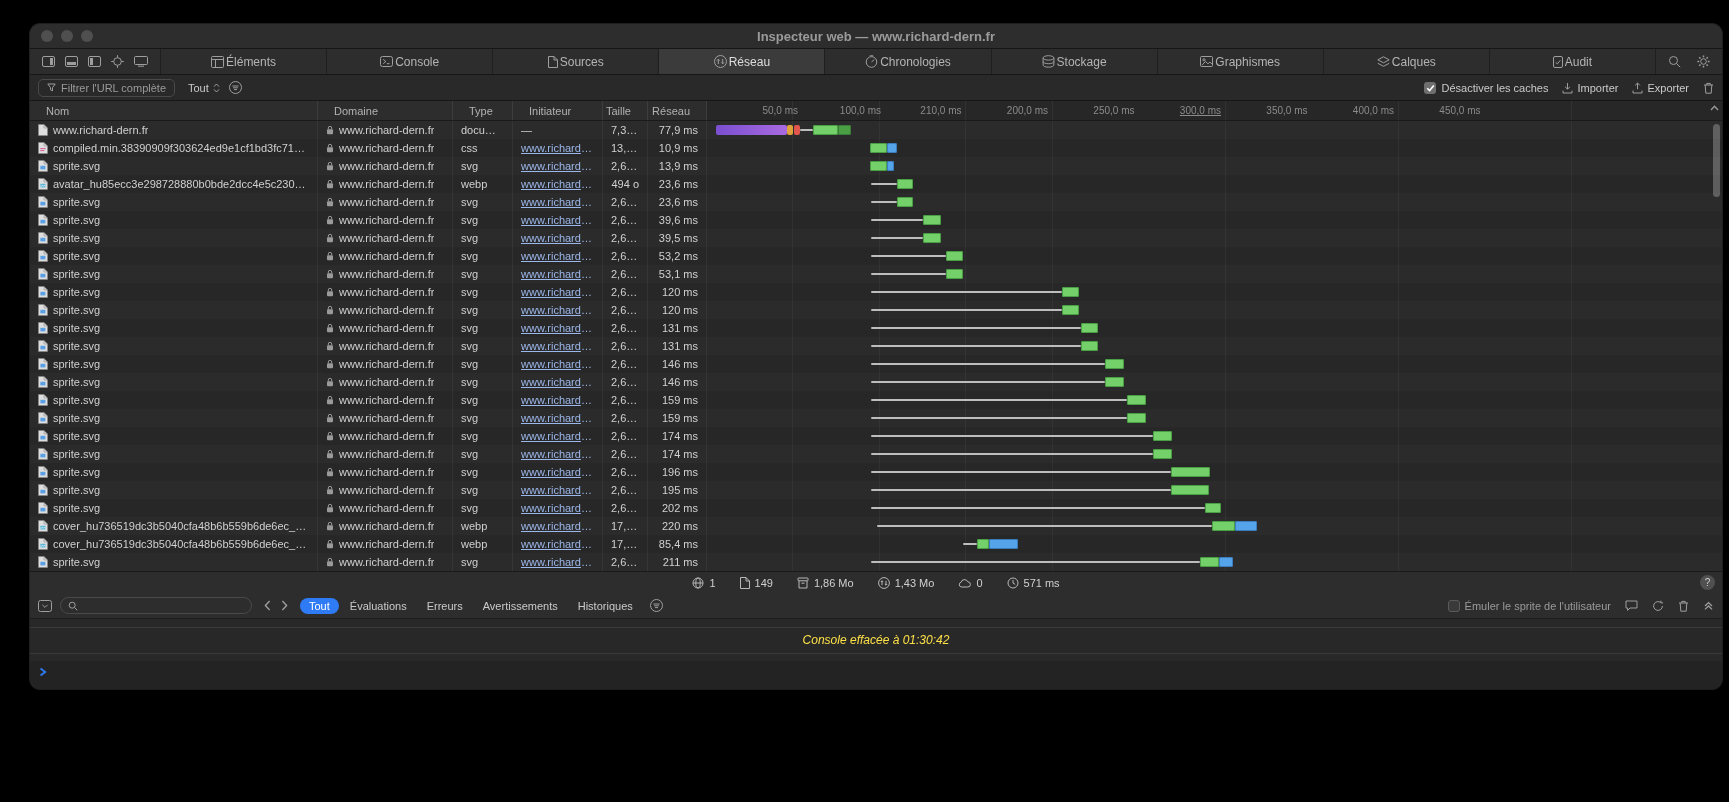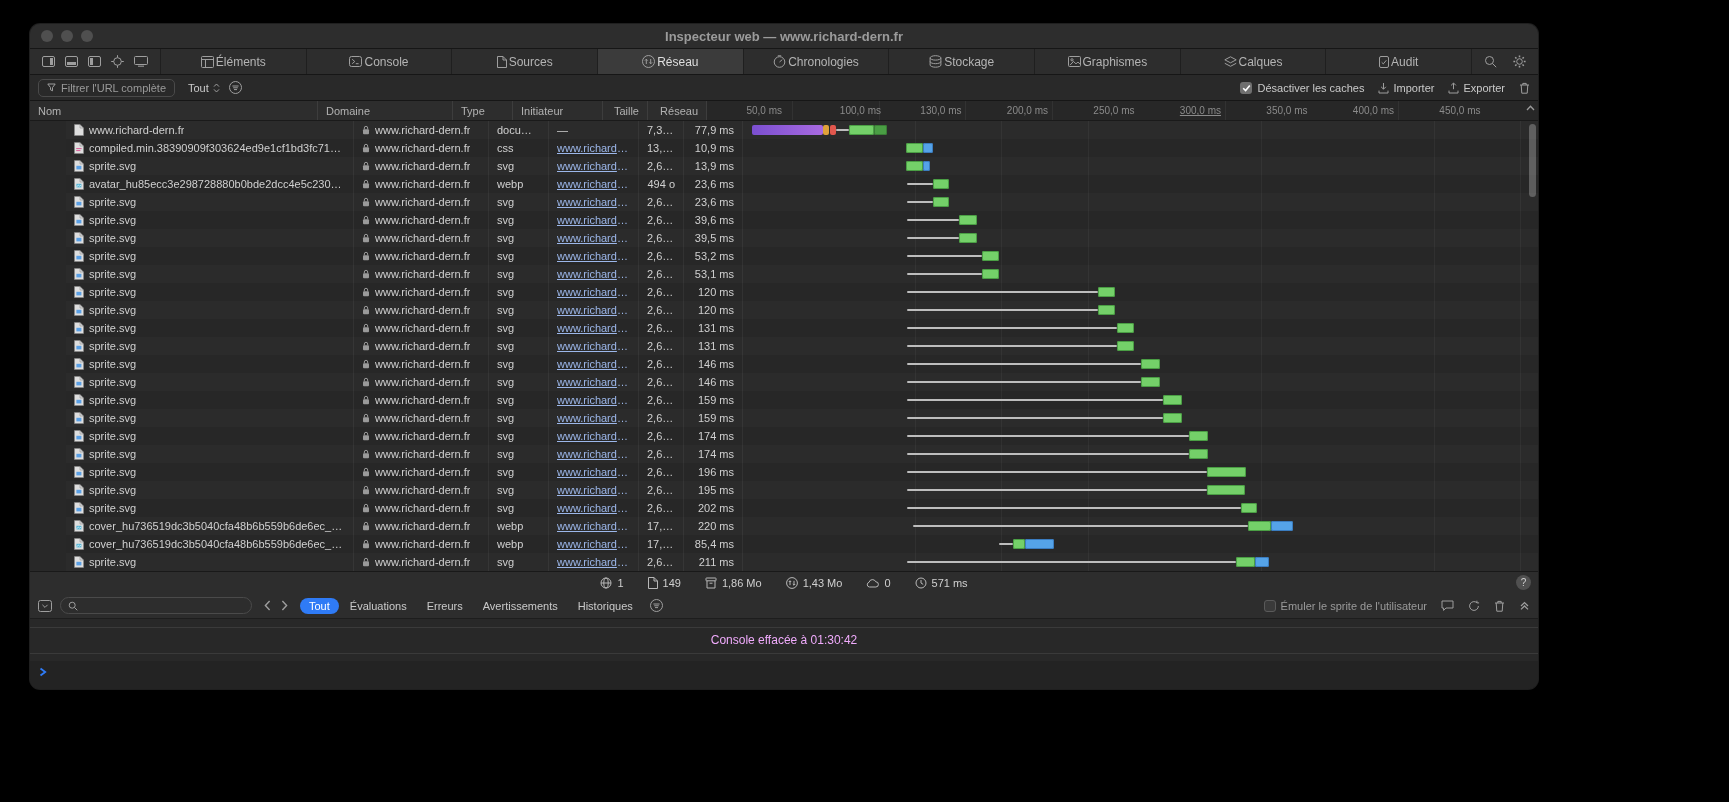--- a/index.html
+++ b/index.html
@@ -1,18 +1,18 @@
 <!DOCTYPE html>
 <html><head>
 <meta charset="utf-8">
 <style>
   * { margin:0; padding:0; box-sizing:border-box; }
   html,body { width:1729px; height:802px; background:#000; overflow:hidden;
               font-family:"Liberation Sans","DejaVu Sans",sans-serif; }
-  .window { position:absolute; left:30px; top:24px; width:1508px; height:665px;
+  .window { position:absolute; left:30px; top:24px; width:1692px; height:665px;
             background:#282828; border-radius:10px; overflow:hidden;
             box-shadow:0 0 0 1px rgba(255,255,255,0.12), 0 25px 60px rgba(0,0,0,0.7);
             display:flex; flex-direction:column; }
   
   .titlebar { flex:0 0 25px; background:#2d2d2d; border-bottom:1px solid #161616;
               display:flex; align-items:center; position:relative; }
   .traffic { display:flex; gap:8px; margin-left:11px; z-index:2; }
   .tl { width:12px; height:12px; border-radius:50%; background:#4f4f4f; }
   .win-title { position:absolute; left:0; right:0; text-align:center; color:#9b9b9b;
                font-size:13px; font-weight:600; }
@@ -36,30 +36,30 @@
   .filter-right { margin-left:auto; display:flex; align-items:center; gap:14px; }
   .check-row { display:flex; align-items:center; gap:5px; color:#cacaca; font-size:11px; }
   .checkbox { width:12px; height:12px; border-radius:3px; background:#6f6f6f;
               display:flex; align-items:center; justify-content:center; }
   .checkbox.unchecked { background:#3a3a3a; border:1px solid #5a5a5a; }
   .toolbutton { display:flex; align-items:center; gap:4px; color:#cacaca; font-size:11px; }
   
   .network-table { --cols:288px 135px 60px 90px 45px 59px 1fr; display:flex; flex-direction:column; }
   .table-header { display:grid; grid-template-columns:var(--cols); flex:0 0 20px; height:20px;
                   background:#2d2d2d; border-bottom:1px solid #1a1a1a; font-size:11px; color:#b2b2b2; }
-  .th { display:flex; align-items:center; padding:0 8px; height:100%;
+  .th { display:flex; align-items:center; padding:0 16px; height:100%;
         border-right:1px solid rgba(255,255,255,0.08); overflow:hidden; white-space:nowrap; }
   .th.right { justify-content:flex-end; }
   .timeline-header { position:relative; background:#272727; border-right:none; padding:0;
         background-image:repeating-linear-gradient(to right, transparent 0, transparent 85.5px,
         rgba(255,255,255,0.05) 85.5px, rgba(255,255,255,0.05) 86.5px); }
   .time-marker { position:absolute; top:0; height:100%; display:flex; align-items:center;
                  color:#8b8b8b; font-size:10px; transform:translateX(-100%); padding-right:5px; white-space:nowrap; }
   .scroll-up { position:absolute; right:3px; top:4px; }
-  .table-body { flex:0 0 450px; position:relative; background:#262626; overflow:hidden;margin-left:36px; }
+  .table-body { flex:0 0 450px; position:relative; background:#262626; overflow:hidden; }
   .row { display:grid; grid-template-columns:var(--cols); height:18px; font-size:11px; color:#d0d0d0; }
   .row:nth-child(odd) { background:#2b2b2b; }
   .row:nth-child(even) { background:#272727; }
   .cell { display:flex; align-items:center; gap:5px; padding:0 8px; height:100%;
           border-right:1px solid rgba(255,255,255,0.055); overflow:hidden; white-space:nowrap; }
   .cell.right { justify-content:flex-end; }
   .txt { overflow:hidden; text-overflow:ellipsis; }
   .link { color:#9cb7ea; text-decoration:underline; overflow:hidden; text-overflow:ellipsis; }
   .waterfall { position:relative; padding:0; border-right:none;
         background-image:repeating-linear-gradient(to right, transparent 0, transparent 85.5px,
@@ -88,21 +88,21 @@
   .console-search { width:192px; height:17px; border:1px solid #4a4a4a; border-radius:9px;
                     display:flex; align-items:center; padding:0 7px; gap:4px; }
   .nav-arrows { display:flex; align-items:center; gap:10px; padding:0 4px; }
   .cpill { font-size:11px; color:#cacaca; padding:2px 9px; border-radius:9px; }
   .cpill.active { background:#2f7bf6; color:#fff; }
   .console-right { margin-left:auto; display:flex; align-items:center; gap:14px; }
   .console-right .check-row { color:#9a9a9a; }
   
   .console-content { flex:1; background:#282828; display:flex; flex-direction:column; justify-content:center; }
   .console-msg-row { border-top:1px solid #3a3a3a; border-bottom:1px solid #3a3a3a; height:27px;
-                     display:flex; align-items:center; justify-content:center; color:#f0abfc; font-size:12px; }
+                     display:flex; align-items:center; justify-content:center; color:#fde047; font-size:12px;font-style:italic; }
   .console-prompt { flex:0 0 28px; background:#232323; display:flex; align-items:flex-start;
                     padding:6px 0 0 9px; }
 </style>
 </head>
 <body>
 
 <div class="window">
 
   <div class="titlebar">
     <div class="traffic">
@@ -328,23 +328,23 @@
 
   <div class="network-table">
     <div class="table-header">
         <div class="th">Nom</div>
         <div class="th">Domaine</div>
         <div class="th">Type</div>
         <div class="th">Initiateur</div>
         <div class="th right">Taille</div>
         <div class="th right">Réseau</div>
         <div class="th timeline-header">
-          <span class="time-marker" style="left: 80px;">50,0 ms</span>
+          <span class="time-marker" style="left: 96px;">50,0 ms</span>
           <span class="time-marker" style="left: 179px;">100,0 ms</span>
-          <span class="time-marker" style="left: 259.5px;">130,0 ms</span>
+          <span class="time-marker" style="left: 259.5px;">210,0 ms</span>
           <span class="time-marker" style="left: 346px;">200,0 ms</span>
           <span class="time-marker" style="left: 432.5px;">250,0 ms</span>
           <span class="time-marker" style="left: 519px; text-decoration: underline;">300,0 ms</span>
           <span class="time-marker" style="left: 605.5px;">350,0 ms</span>
           <span class="time-marker" style="left: 692px;">400,0 ms</span>
           <span class="time-marker" style="left: 778.5px;">450,0 ms</span>
           <span class="icon scroll-up">
             <svg width="9" height="6" viewBox="0 0 9 6" fill="none" stroke="#9a9a9a" stroke-width="1.3">
               <path d="M1 5 L4.5 1.2 8 5"></path>
             </svg>

